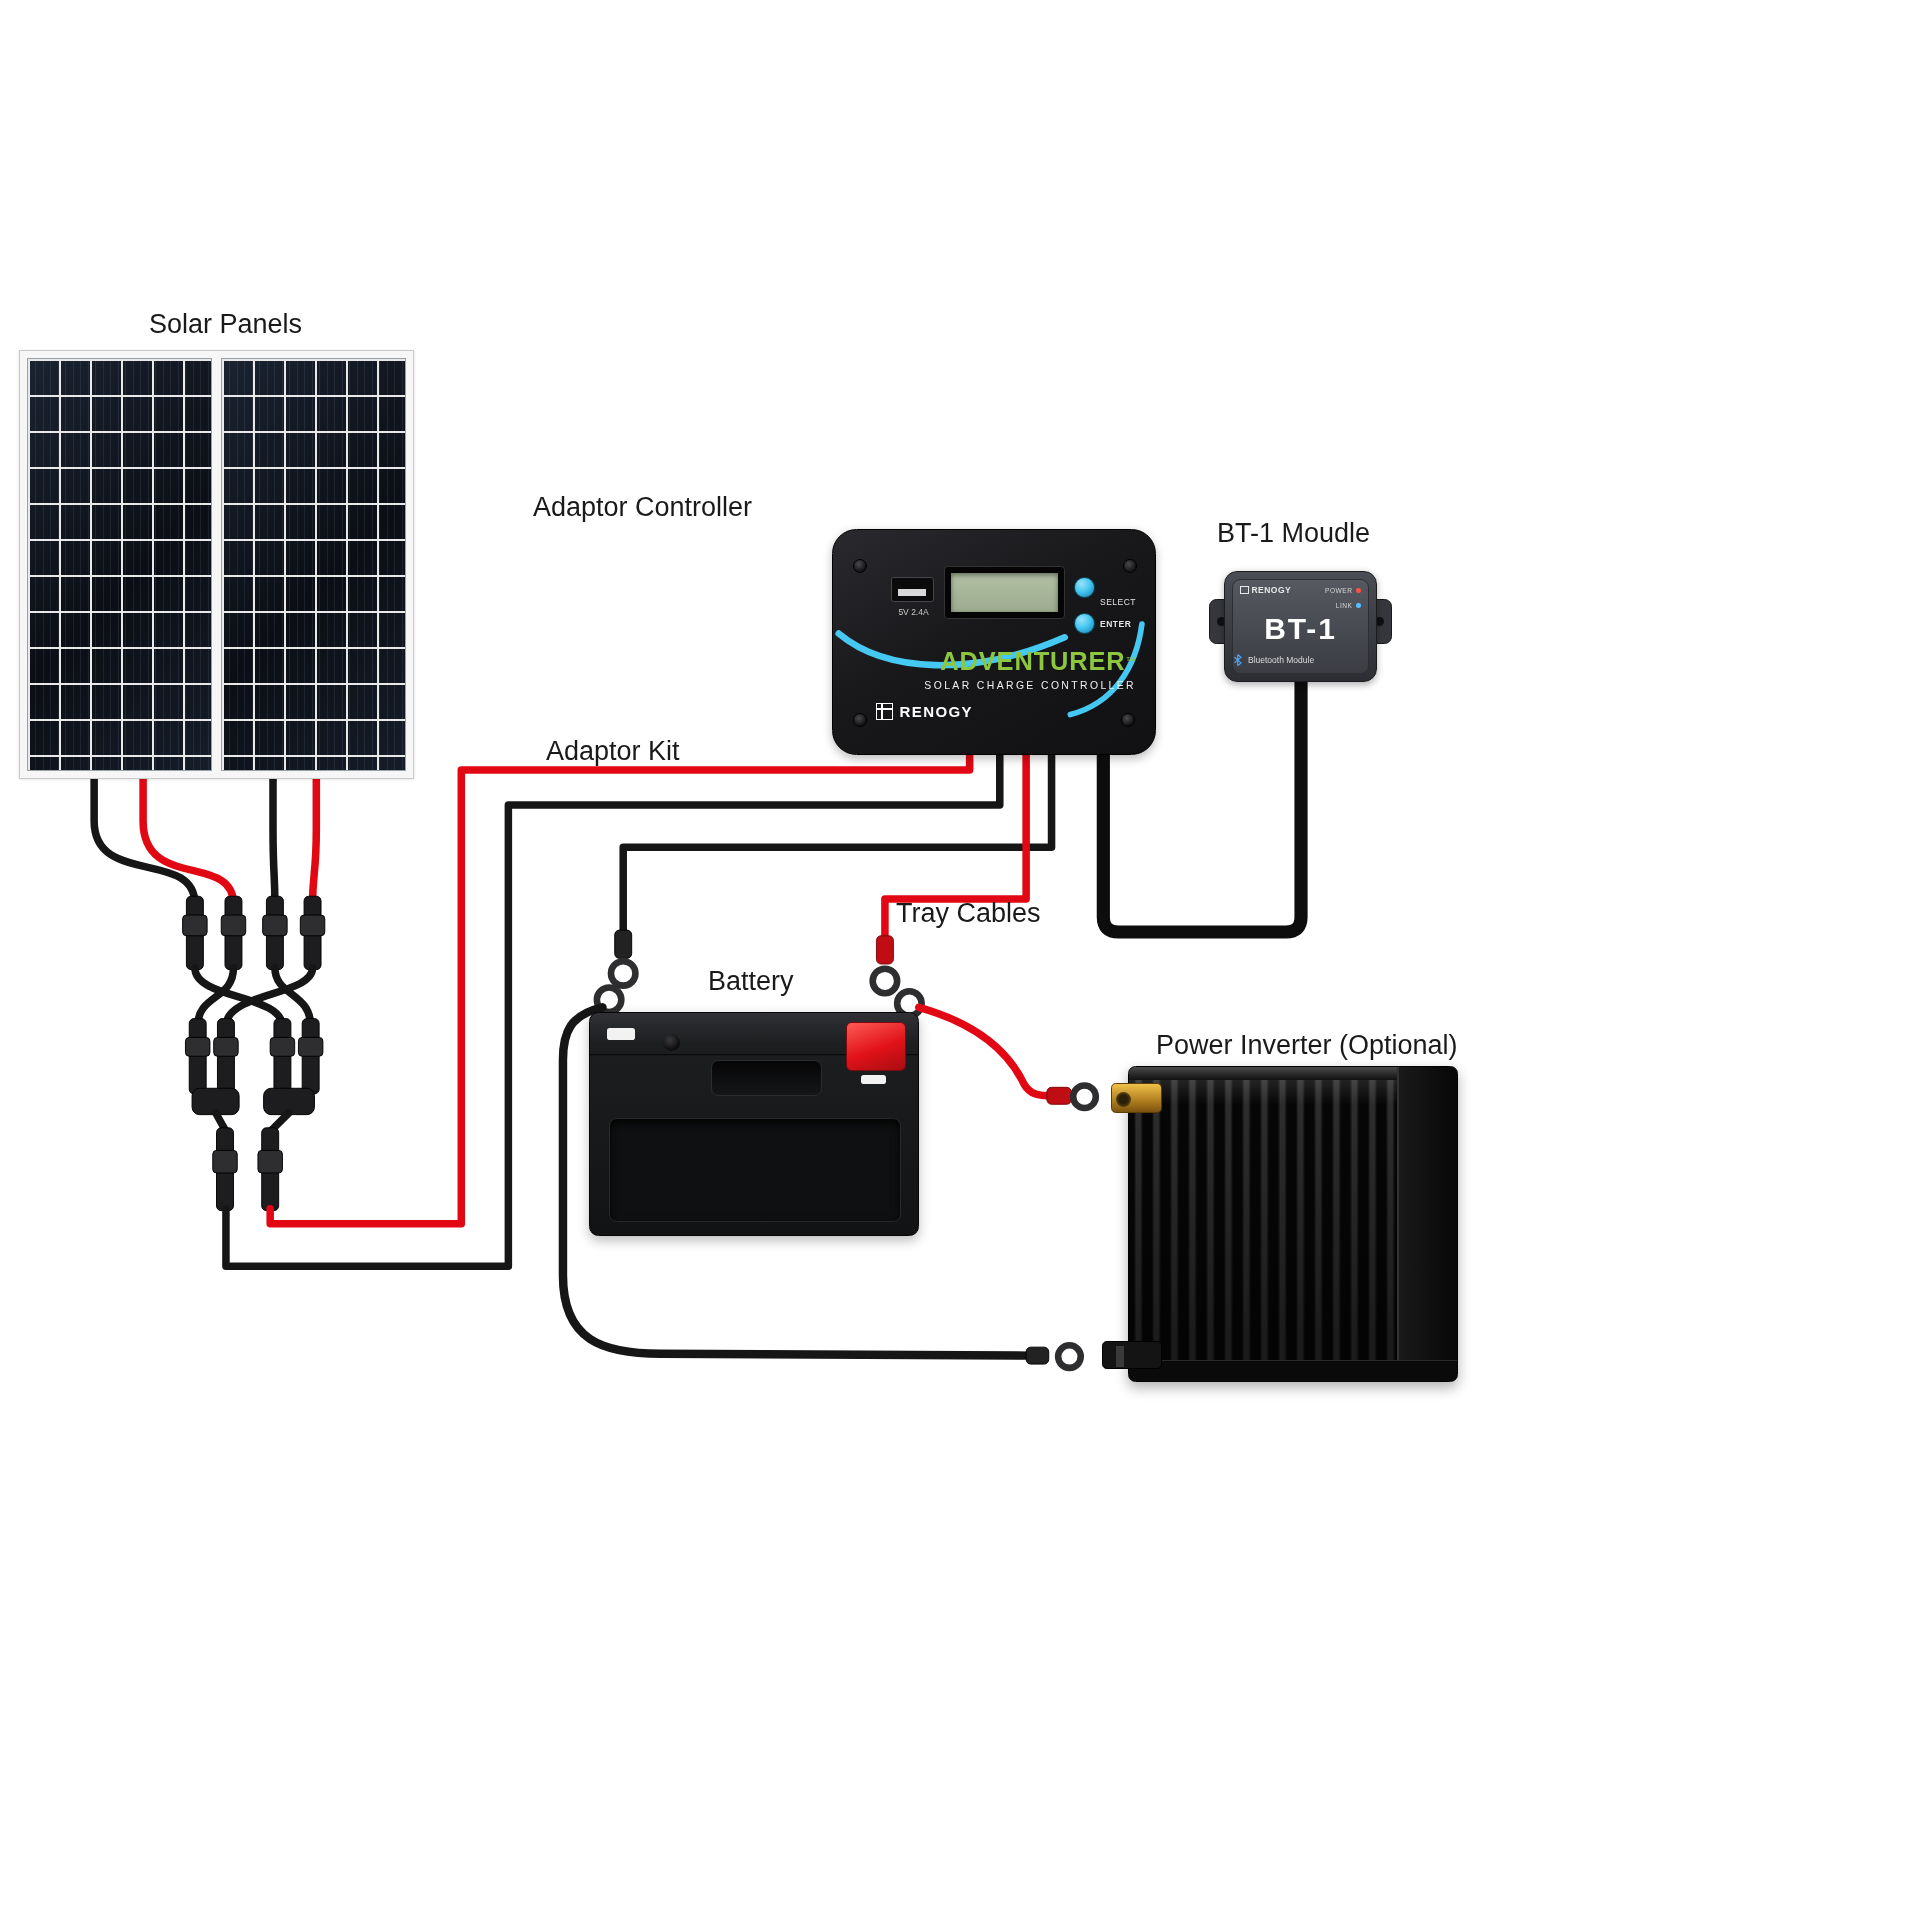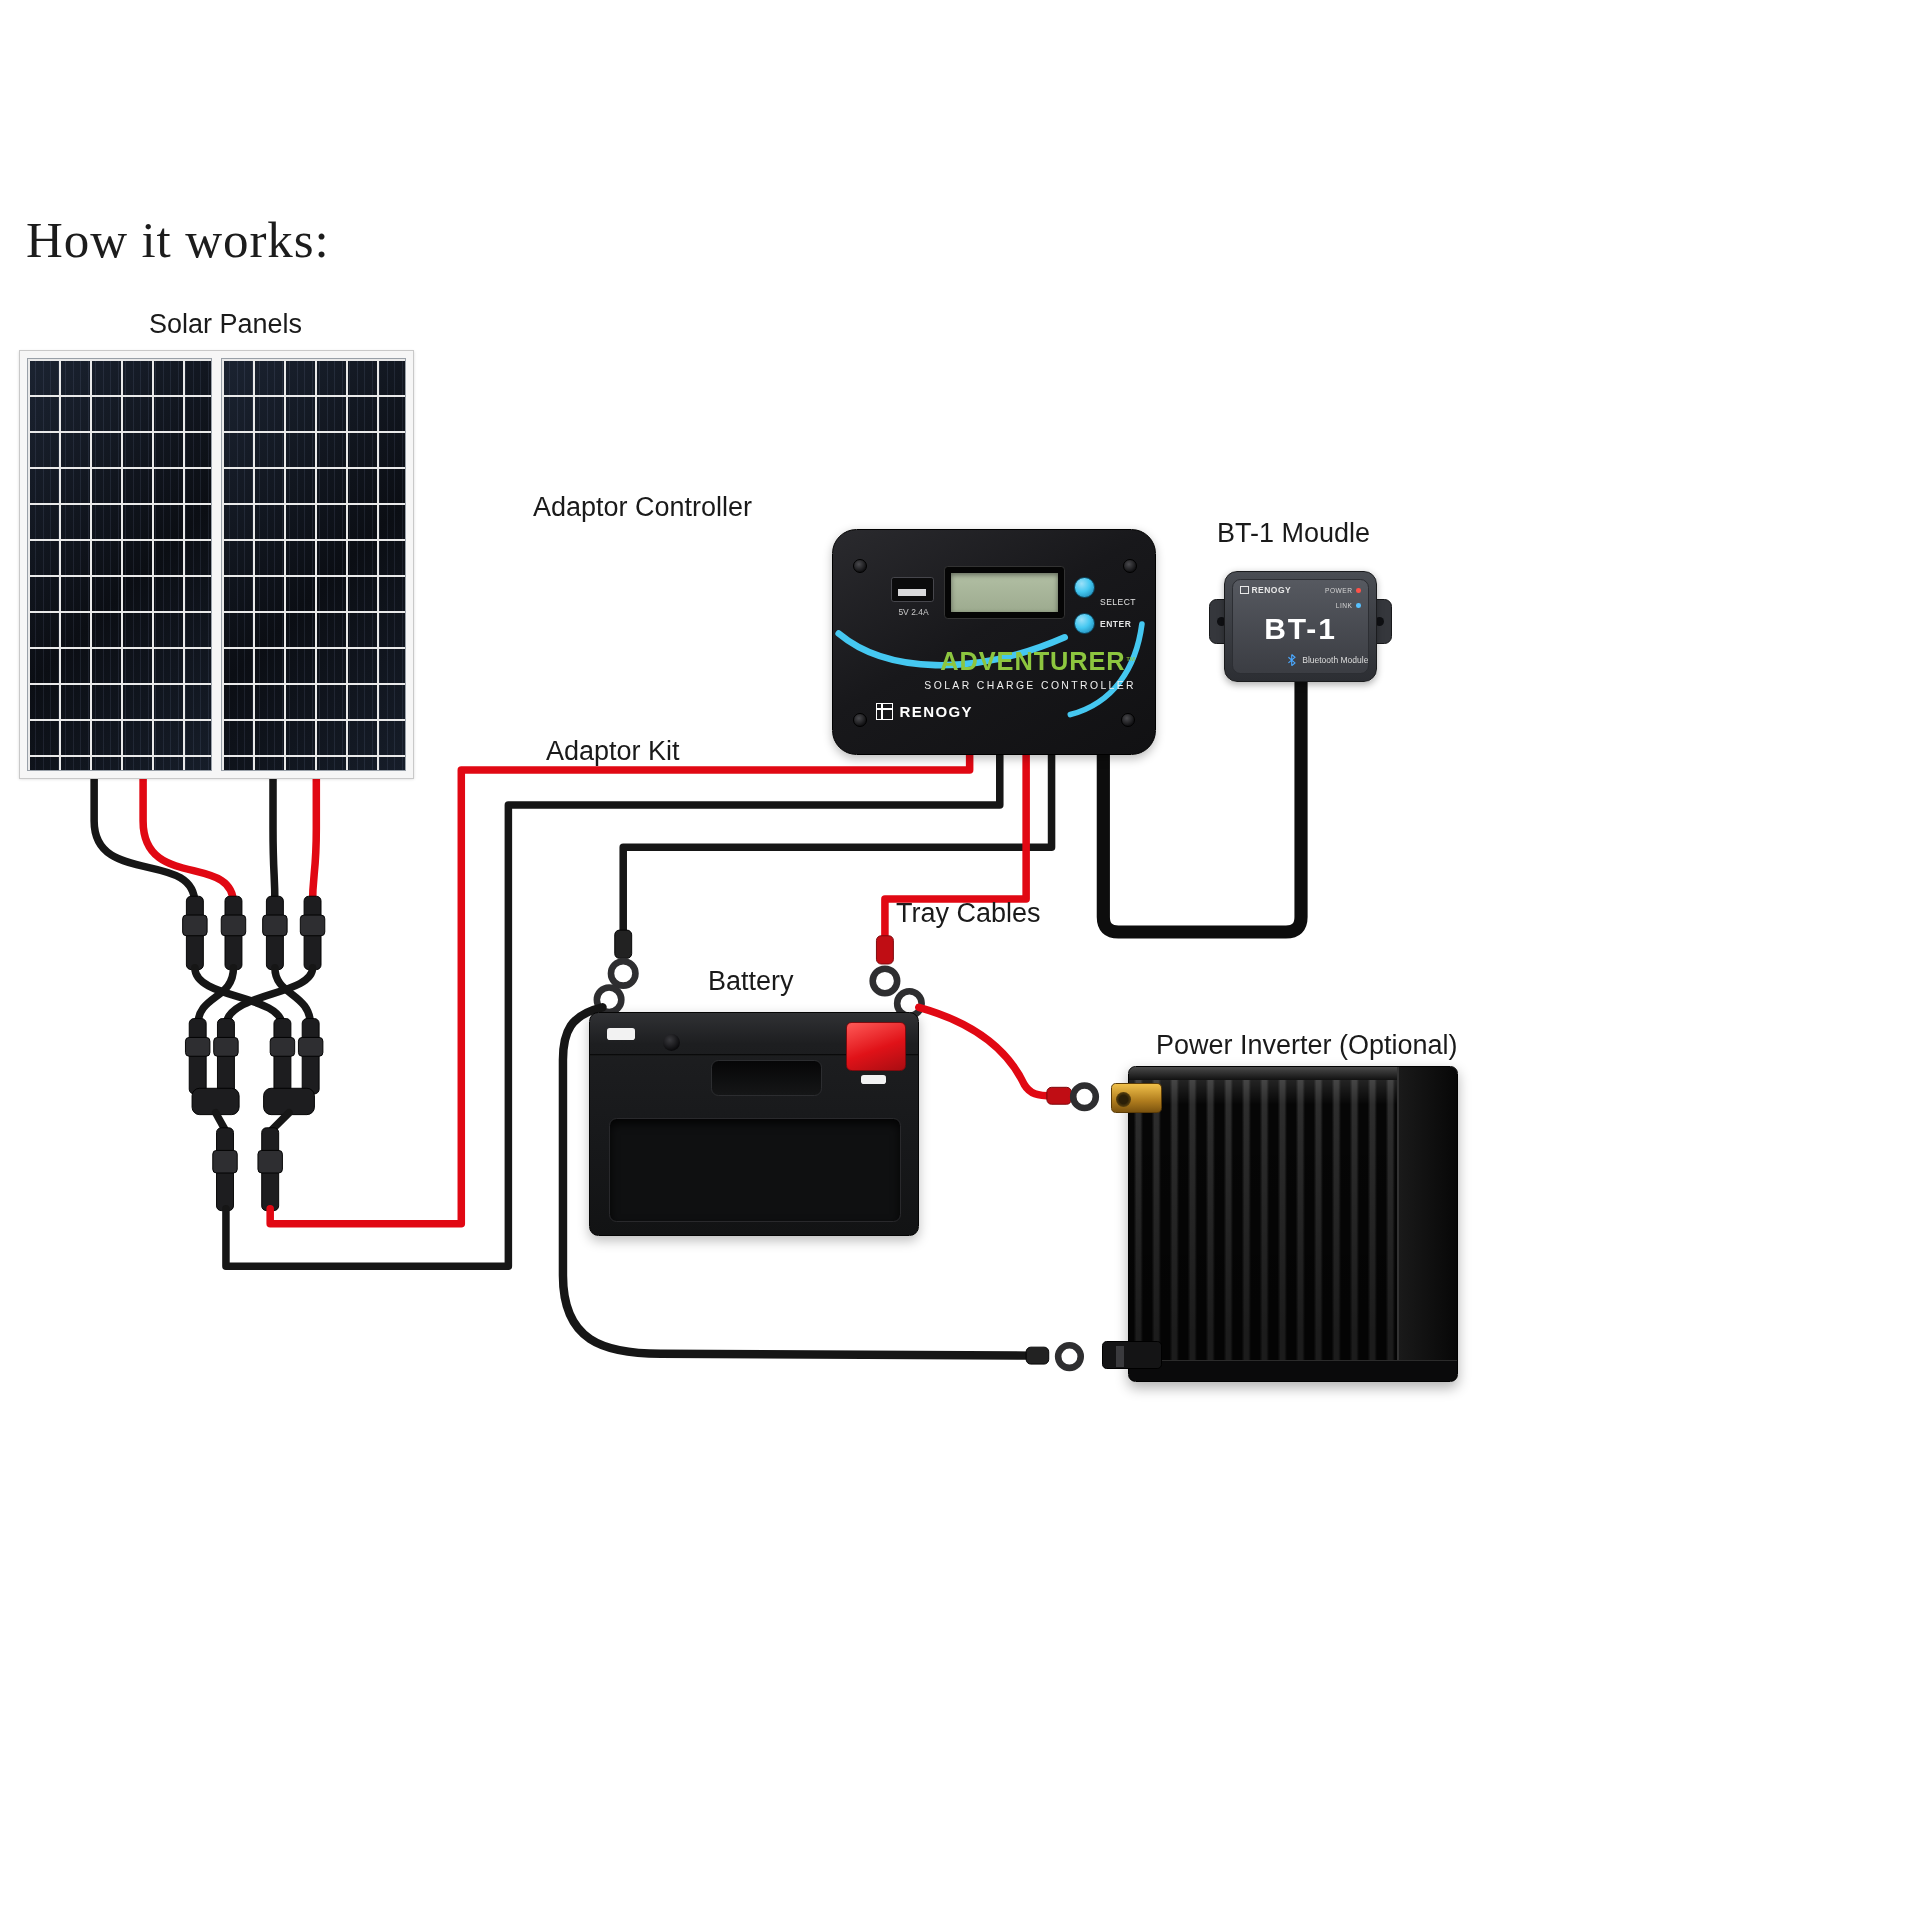--- a/index.html
+++ b/index.html
@@ -80,21 +80,21 @@
     background:linear-gradient(180deg,#565960,#3b3d43);border:0.9px solid #2c2e33;}
   .bt1-brand{position:absolute;left:7.5px;top:5.6px;display:flex;align-items:center;gap:2.8px;
     font-size:8.5px;font-weight:bold;color:#e8e8e8;letter-spacing:0.5px;}
   .bt1-brand-icon{width:8.5px;height:8.5px;border:0.9px solid #e8e8e8;display:inline-block;}
   .bt1-led-row{position:absolute;right:7.5px;display:flex;align-items:center;gap:3.8px;
     font-size:6.6px;color:#d5d5d5;letter-spacing:0.5px;}
   .led{width:4.7px;height:4.7px;border-radius:50%;}
   .led-power{background:#ff5148;} .led-link{background:#57c1ff;}
   .bt1-model{position:absolute;left:0;right:0;top:32px;text-align:center;
     font-size:30px;font-weight:bold;color:#fff;letter-spacing:1.9px;}
-  .bt1-sub{position:absolute;left:0;right:0;bottom:7.5px;display:flex;justify-content:flex-end;
+  .bt1-sub{position:absolute;left:0;right:0;bottom:7.5px;display:flex;justify-content:flex-start;
     align-items:center;gap:6px;font-size:8.5px;color:#dcdcdc;margin-top:44px;}
 
   
   .battery{position:absolute;left:589px;top:1012px;width:330px;height:224px;border-radius:9.4px;
     background:linear-gradient(180deg,#303134 0,#1d1e20 14%,#17181a 60%,#121314 100%);
     border:0.9px solid #050505;box-shadow:0 4.7px 11.3px rgba(0,0,0,.25);}
   .bat-seam{position:absolute;left:0;right:0;top:41px;height:1.9px;background:rgba(0,0,0,.65);
     border-bottom:0.9px solid rgba(255,255,255,.06);}
   .bat-pill{position:absolute;background:#f2f2f2;border-radius:2.8px;}
   .bat-vent{position:absolute;left:73px;top:21px;width:17px;height:17px;border-radius:50%;
@@ -189,21 +189,20 @@
     <circle class="ring" cx="1152" cy="1165" r="12"></circle>
 
     <path class="wire black w9" d="M 640 1070 C 606 1078 598 1096 598 1126 L 598 1355 C 598 1424 640 1438 702 1438 L 1096 1440"></path>
     <rect class="sleeve-black" x="1090" y="1431" width="24" height="18" rx="5"></rect>
     <circle class="ring" cx="1136" cy="1441" r="12"></circle>
 
     <path class="btcable" d="M 1382 714 L 1382 974 Q 1382 990 1366 990 L 1188 990 Q 1172 990 1172 974 L 1172 798"></path>
     <rect class="connector-body" x="1368" y="698" width="28" height="24" rx="4"></rect>
   </svg>
 
-  <div id="title">How it works:</div>
   <div class="comp-label" style="left:149px;top:309px;">Solar Panels</div>
   <div class="comp-label" style="left:533px;top:492px;">Adaptor Controller</div>
   <div class="comp-label" style="left:1217px;top:518px;">BT-1 Moudle</div>
   <div class="comp-label" style="left:546px;top:736px;">Adaptor Kit</div>
   <div class="comp-label" style="left:896px;top:898px;">Tray Cables</div>
   <div class="comp-label" style="left:708px;top:966px;">Battery</div>
   <div class="comp-label" style="left:1156px;top:1030px;">Power Inverter (Optional)</div>
 
   <div class="panel-assembly">
     <div class="solar-panel"></div>

